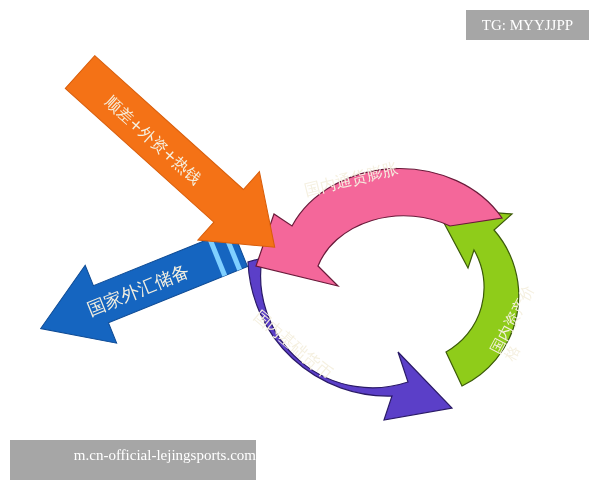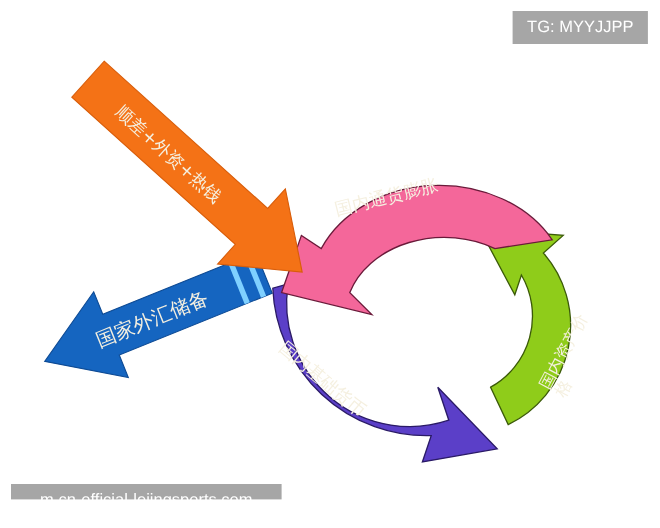--- a/index.html
+++ b/index.html
@@ -3,25 +3,25 @@
   <meta charset="utf-8">
   <style>
     html, body { margin: 0; padding: 0; }
     body {
       width: 600px; height: 480px; background: #ffffff; position: relative; overflow: hidden;
       font-family: "DejaVu Sans", sans-serif;
     }
     .canvas { position: absolute; left: 0; top: 0; width: 600px; height: 480px; }
     .watermark {
       position: absolute; background: #a6a6a6; color: #ffffff;
-      font-family: Liberation Sans, sans-serif; font-size: 15px;
+      font-family: Liberation Serif, serif; font-size: 15px;
       line-height: 30px; padding: 0 9px; white-space: nowrap;
     }
     .wm-top { left: 466px; top: 10px; height: 30px; width: 123px; text-align: center; padding: 0; }
-    .wm-bottom { left: 10px; top: 440px; height: 14px; width: 246px; text-align: center; padding: 0; }
+    .wm-bottom { left: 10px; top: 440px; height: 40px; width: 246px; text-align: right; padding: 0; }
     svg text { font-family: "DejaVu Sans", sans-serif; }
   </style>
 </head>
 <body>
 
 <div class="canvas">
   <svg width="600" height="480" viewBox="0 0 600 480" xmlns="http://www.w3.org/2000/svg">
 
     <g transform="translate(240,248) rotate(158)">
       <path d="M0,-20 L150,-20 L150,-42 L215,0 L150,42 L150,20 L0,20 Z" fill="#1565c0" stroke="#0d4a94" stroke-width="1"></path>

